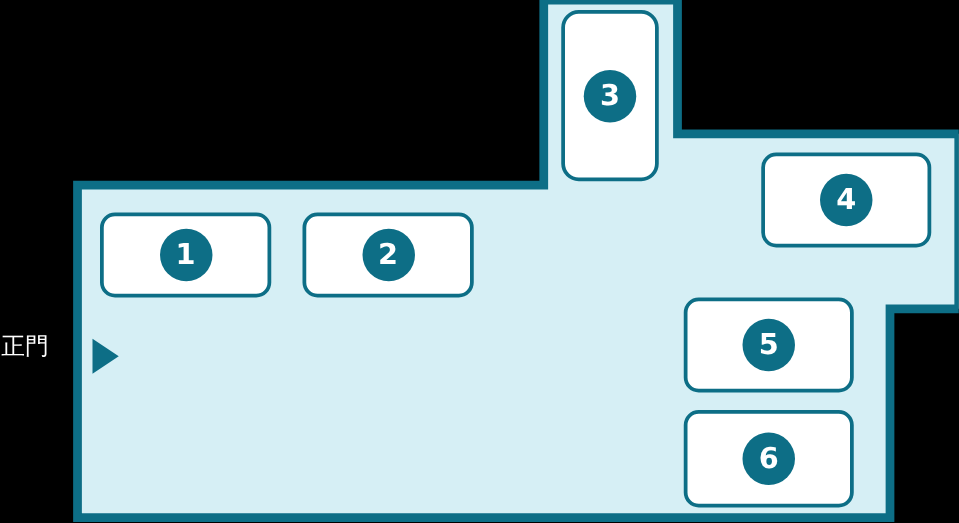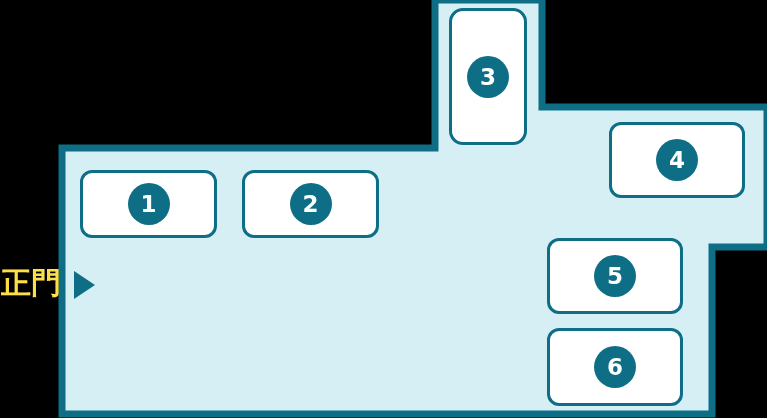--- a/index.html
+++ b/index.html
@@ -24,25 +24,25 @@
     left: 0;
     top: 0;
     width: 767px;
     height: 418px;
     display: block;
   }
   .gate-label {
     position: absolute;
     left: 1px;
     top: 268px;
-    font-size: 30px;
-    font-weight: 700;
+    font-size: 19px;
+    font-weight: 400;
     line-height: 1;
     letter-spacing: 0px;
-    color: #fde047;
+    color: #ffffff;
     white-space: nowrap;
   }
   .gate-arrow {
     position: absolute;
     left: 74px;
     top: 271px;
     width: 0;
     height: 0;
     border-left: 21px solid #0d6e86;
     border-top: 14px solid transparent;

